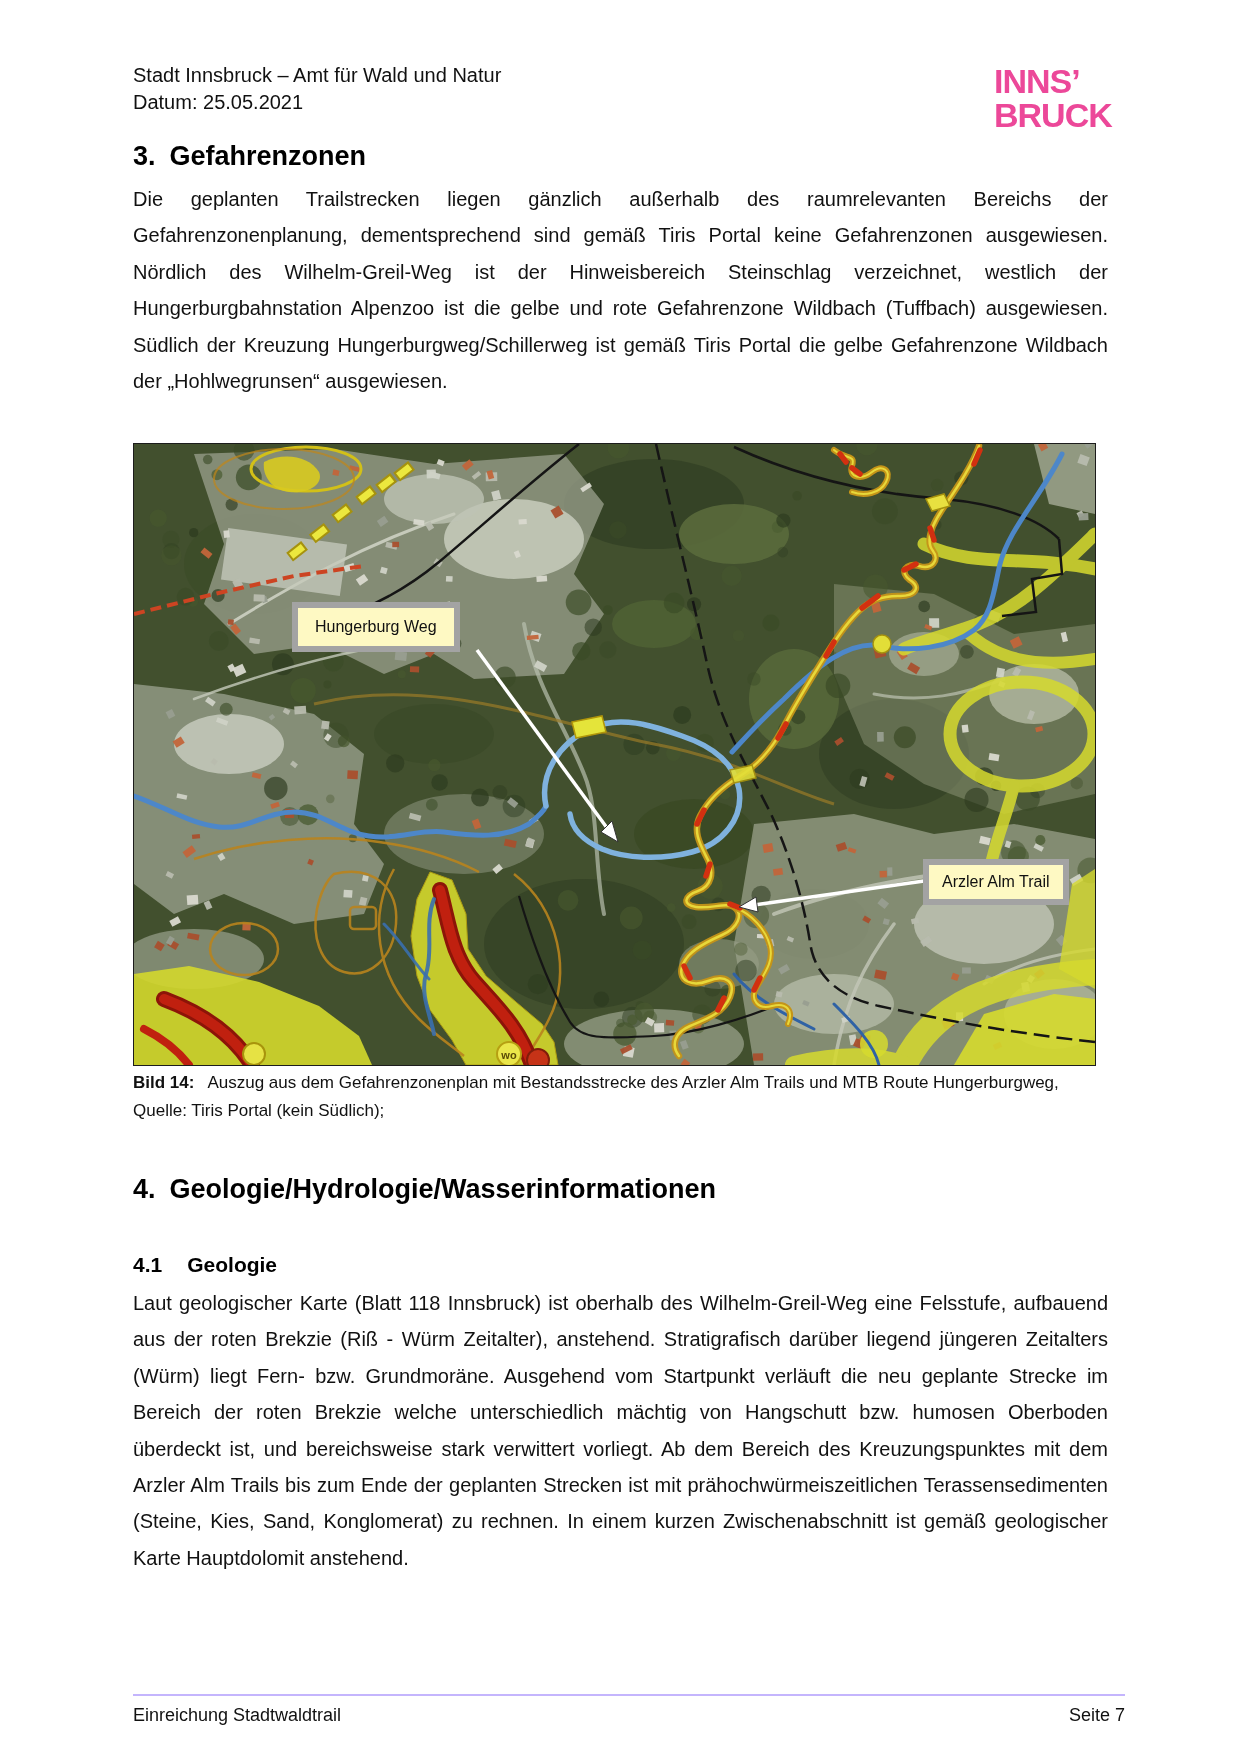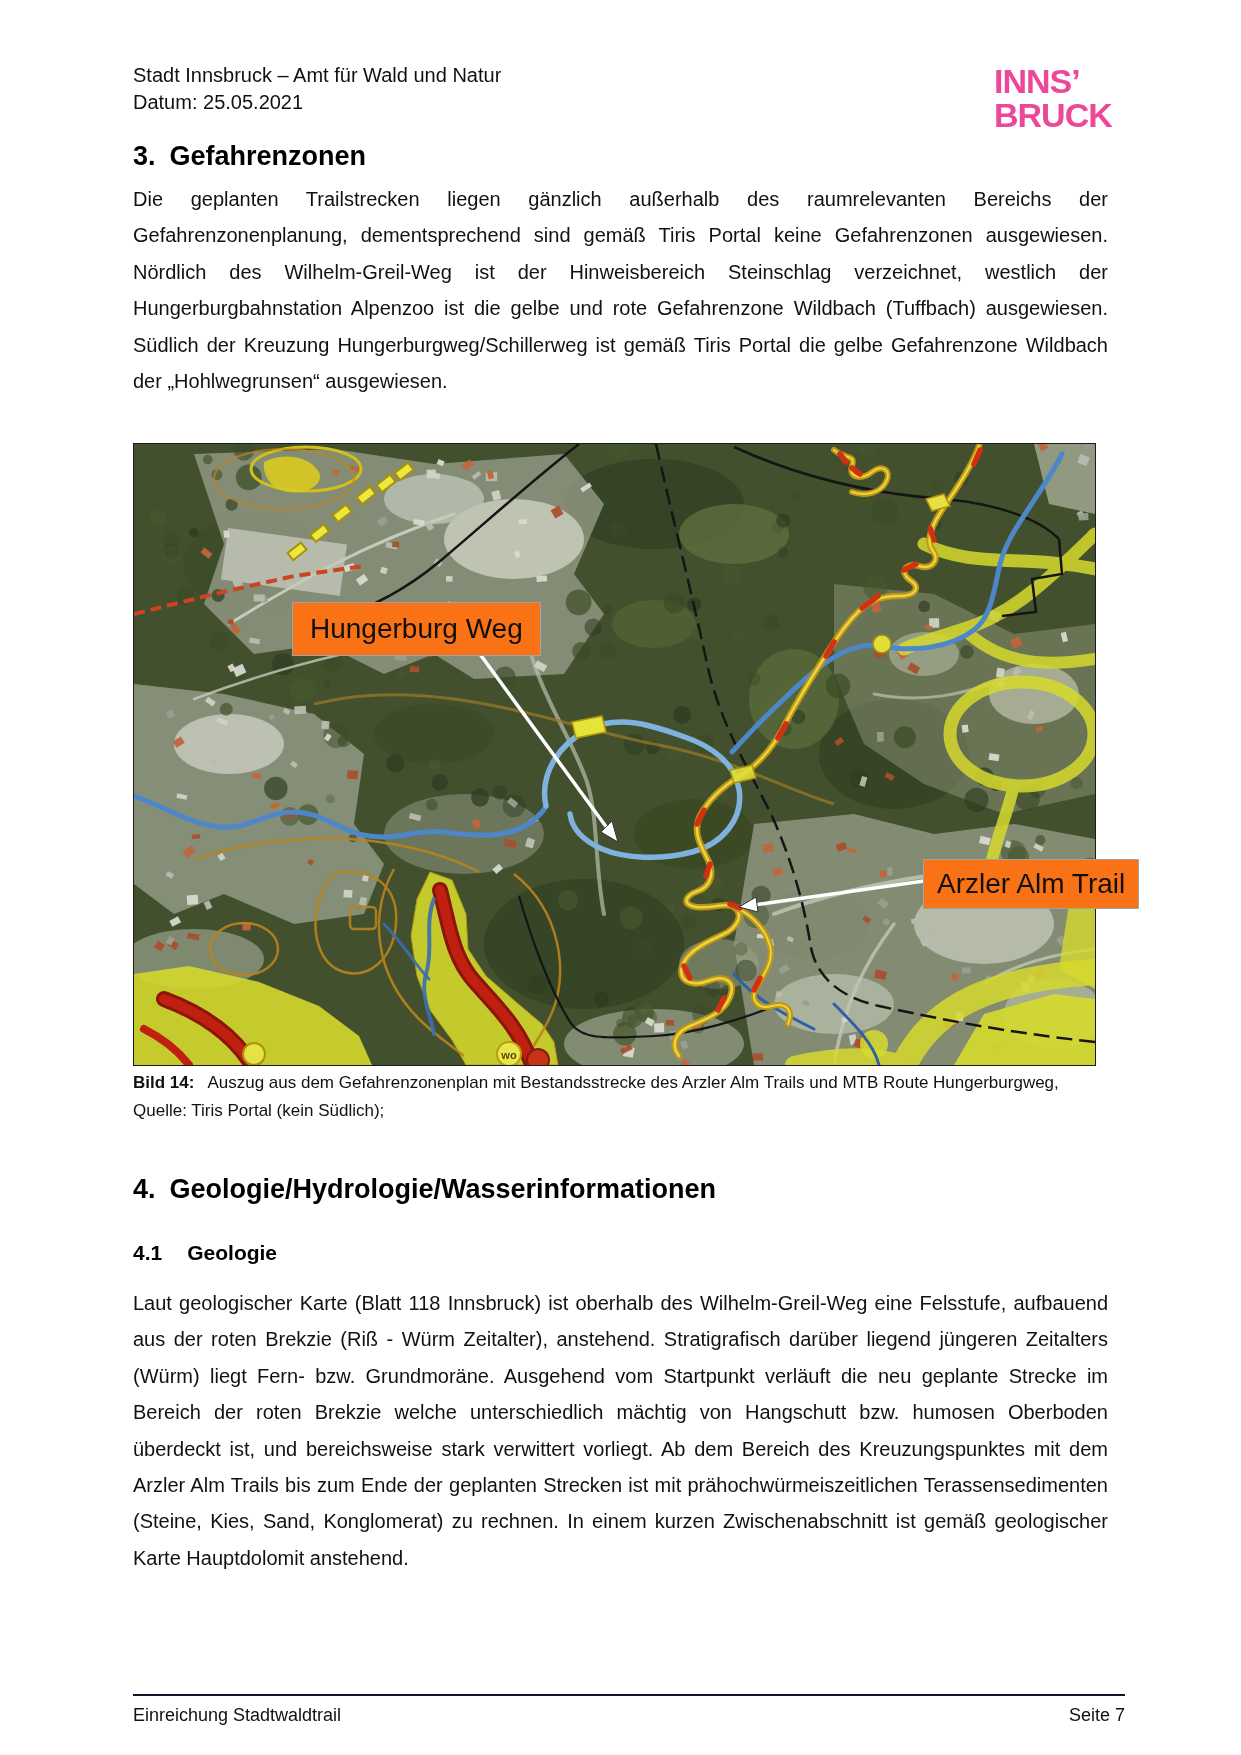--- a/index.html
+++ b/index.html
@@ -5,38 +5,38 @@
   html,body{margin:0;padding:0;background:#ffffff;}
   .page{
     position:relative;width:1241px;height:1755px;background:#fff;overflow:hidden;
     font-family:"Liberation Sans","DejaVu Sans",sans-serif;color:#1a1a1a;
   }
   .header{position:absolute;left:133px;top:62px;font-size:20px;line-height:27px;color:#111;}
   .logo{position:absolute;left:994px;top:64px;font-weight:900;font-size:34px;line-height:34px;letter-spacing:-1px;text-align:left;}
   .h-sec{position:absolute;left:133px;font-size:27px;font-weight:bold;color:#000;white-space:nowrap;}
   .h-sec .num{display:inline-block;margin-right:14px;}
   .h-sub{position:absolute;left:133px;font-size:21px;font-weight:bold;color:#000;white-space:nowrap;}
-  .h-sub .num{display:inline-block;margin-right:25px;}
+  .h-sub .num{display:inline-block;margin-right:25px;margin-top:12px;}
   .para{
     position:absolute;left:133px;width:975px;font-size:20px;line-height:36.4px;
     text-align:justify;color:#111;margin:0;
   }
   .mapfig{position:absolute;left:133px;top:443px;width:961px;height:621px;border:1px solid #1c1c1c;background:#42502e;}
   .mapfig svg{display:block;width:961px;height:621px;}
   .map-label{
-    position:absolute;background:#f97316;border:1px solid #a3a3a3;color:#111;
-    font-size:28px;white-space:nowrap;z-index:5;
+    position:absolute;background:#fef9c3;border:6px solid #a3a3a3;color:#111;
+    font-size:16px;white-space:nowrap;z-index:5;
   }
   .lbl-hb{left:158px;top:158px;padding:10px 17px;}
   .lbl-az{left:789px;top:415px;padding:8px 13px;}
   .caption{position:absolute;left:133px;top:1069px;width:975px;font-size:17px;line-height:28px;color:#111;margin:0;}
   .caption b{font-weight:bold;}
   .caption .cap-text{padding-left:13px;}
   .footer{
-    position:absolute;left:133px;top:1694px;width:992px;border-top:2px solid #0f172a;
+    position:absolute;left:133px;top:1694px;width:992px;border-top:2px solid #c4b5fd;
     display:flex;justify-content:space-between;padding-top:9px;font-size:18px;color:#111;
   }
 </style>
 </head>
 <body>
 
 <div class="page">
 
   <div class="header">
     <div>Stadt Innsbruck – Amt für Wald und Natur</div>

